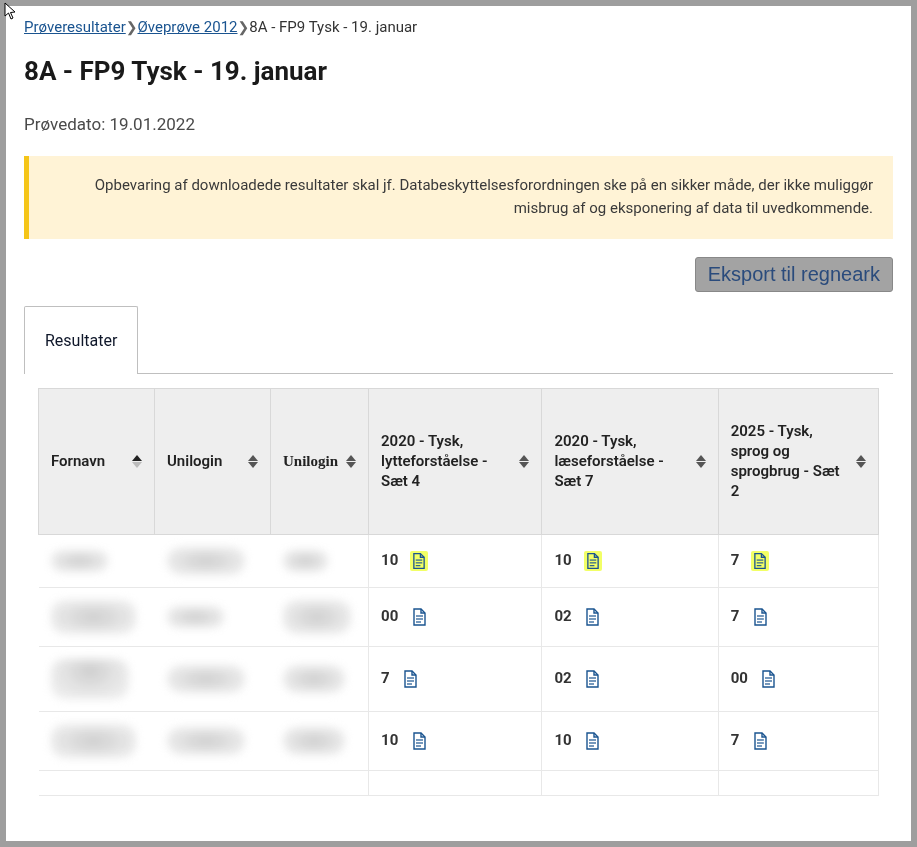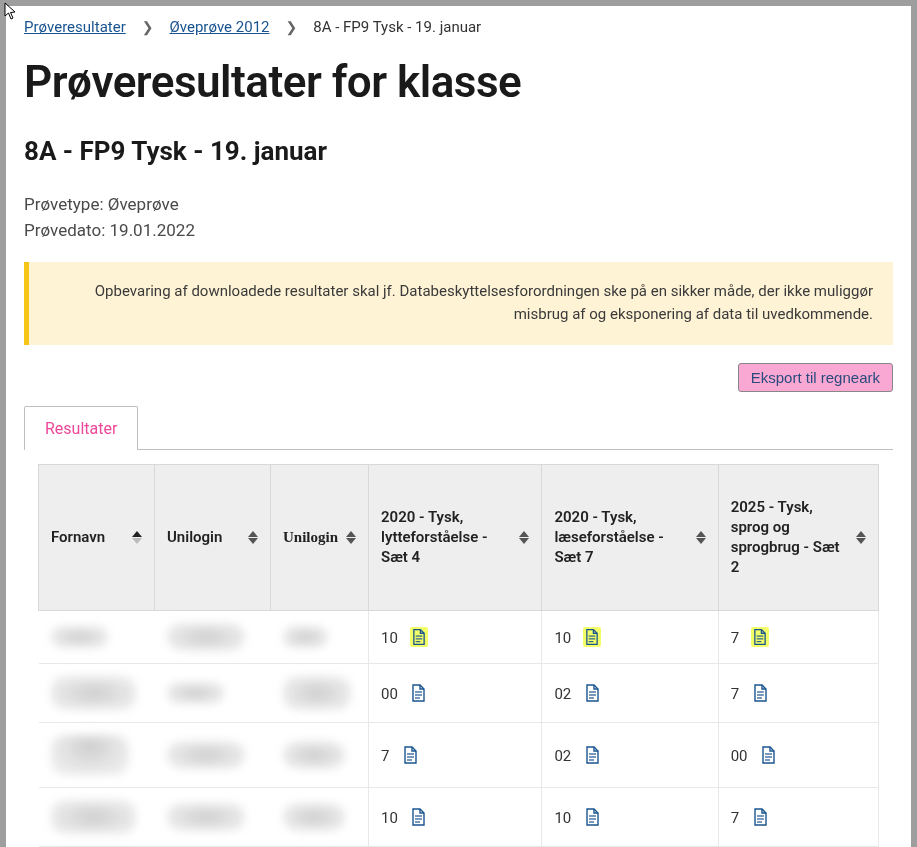--- a/index.html
+++ b/index.html
@@ -21,21 +21,21 @@
       font-size: 18px;
       color: #000;
       z-index: 100;
     }
     .breadcrumb {
       font-size: 15px;
       color: #4a4a4a;
       margin-bottom: 20px;
       display: flex;
       align-items: center;
-      gap: 16px;
+      gap: 0;
     }
     .breadcrumb a {
       color: #1a5490;
       text-decoration: underline;
     }
     .breadcrumb .sep {
       color: #666;
       font-size: 14px;
     }
     .breadcrumb .current {
@@ -69,38 +69,38 @@
       line-height: 1.55;
       margin-bottom: 18px;
       text-align: right;
     }
     .export-row {
       display: flex;
       justify-content: flex-end;
       margin-bottom: 14px;
     }
     .export-btn {
-      background: #f9a8d4;
+      background: #a3a3a3;
       border: 1px solid #888;
       border-radius: 3px;
       padding: 5px 12px;
-      font-size: 15px;
+      font-size: 20px;
       color: #2a4b7c;
       cursor: pointer;
     }
     .tabs {
       display: flex;
     }
     .tab {
       border: 1px solid #bfbfbf;
       border-bottom: none;
       background: #fff;
-      padding: 12px 20px;
+      padding: 24px 20px;
       font-size: 16px;
-      color: #ec4899;
+      color: #0f172a;
       border-radius: 2px 2px 0 0;
       cursor: pointer;
     }
     .tab-line {
       border-bottom: 1px solid #bfbfbf;
       margin-top: -1px;
       margin-bottom: 0;
     }
     .table-wrap {
       padding: 14px 14px 0 14px;
@@ -156,22 +156,23 @@
     td.redacted .blob.sm { width: 62%; height: 22px; }
     td.redacted .blob.lg { width: 93%; height: 34px; }
     td.redacted .blob.double {
       height: 40px;
       background:
         radial-gradient(ellipse at 50% 30%, #c9c9c9 0%, #e2e2e2 50%, #f0f0f0 100%),
         radial-gradient(ellipse at 50% 75%, #c9c9c9 0%, #e2e2e2 50%, #f0f0f0 100%);
     }
     .score-cell {
       display: flex;
-      align-items: flex-end;
+      align-items: flex-start;
       gap: 12px;
+      font-weight: bold;
     }
     .doc-icon {
       display: inline-flex;
       width: 18px;
       height: 20px;
       align-items: center;
       justify-content: center;
     }
     .doc-icon.hl {
       background: #f2ff66;
@@ -192,27 +193,23 @@
   </span>
 
   <nav class="breadcrumb">
     <a href="#">Prøveresultater</a>
     <span class="sep">❯</span>
     <a href="#">Øveprøve 2012</a>
     <span class="sep">❯</span>
     <span class="current">8A - FP9 Tysk - 19. januar</span>
   </nav>
 
-  <h1>Prøveresultater for klasse</h1>
   <h2>8A - FP9 Tysk - 19. januar</h2>
 
   <div class="meta-block">
-    <div class="meta-line">
-      <span>Prøvetype:</span> <span>Øveprøve</span>
-    </div>
     <div class="meta-line">
       <span>Prøvedato:</span> <span>19.01.2022</span>
     </div>
   </div>
 
   <div class="alert">Opbevaring af downloadede resultater skal jf. Databeskyttelsesforordningen ske på en sikker måde, der ikke muliggør misbrug af og eksponering af data til uvedkommende.</div>
 
   <div class="export-row">
     <button class="export-btn">Eksport til regneark</button>
   </div>

